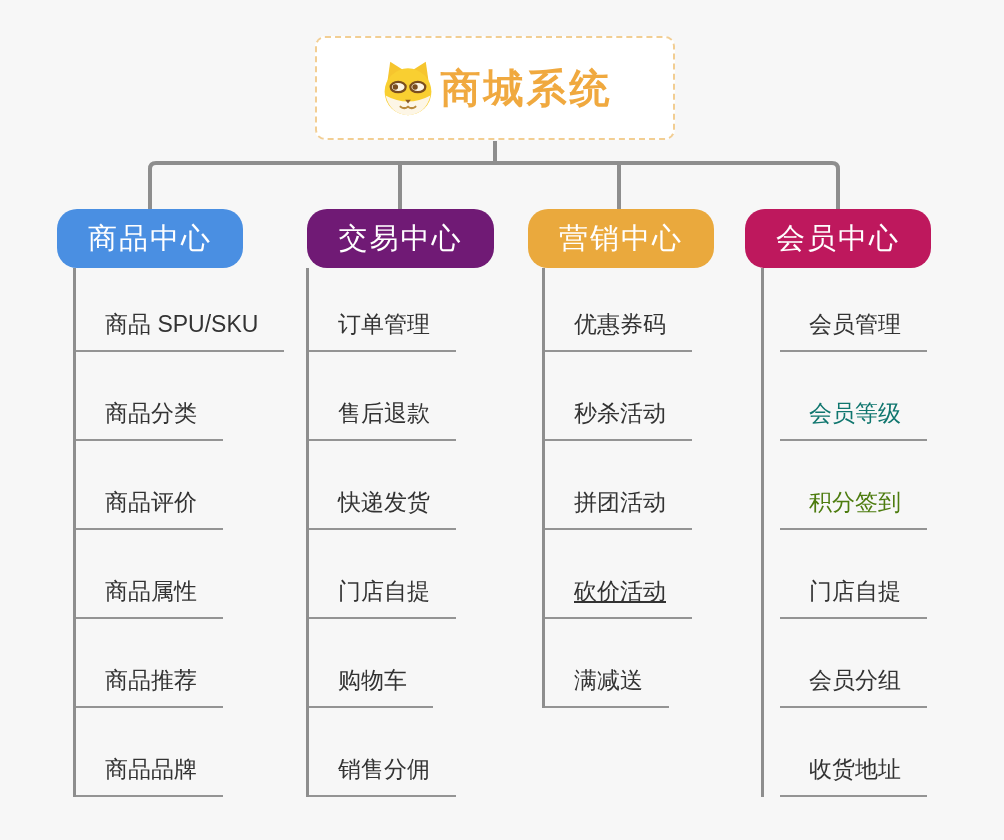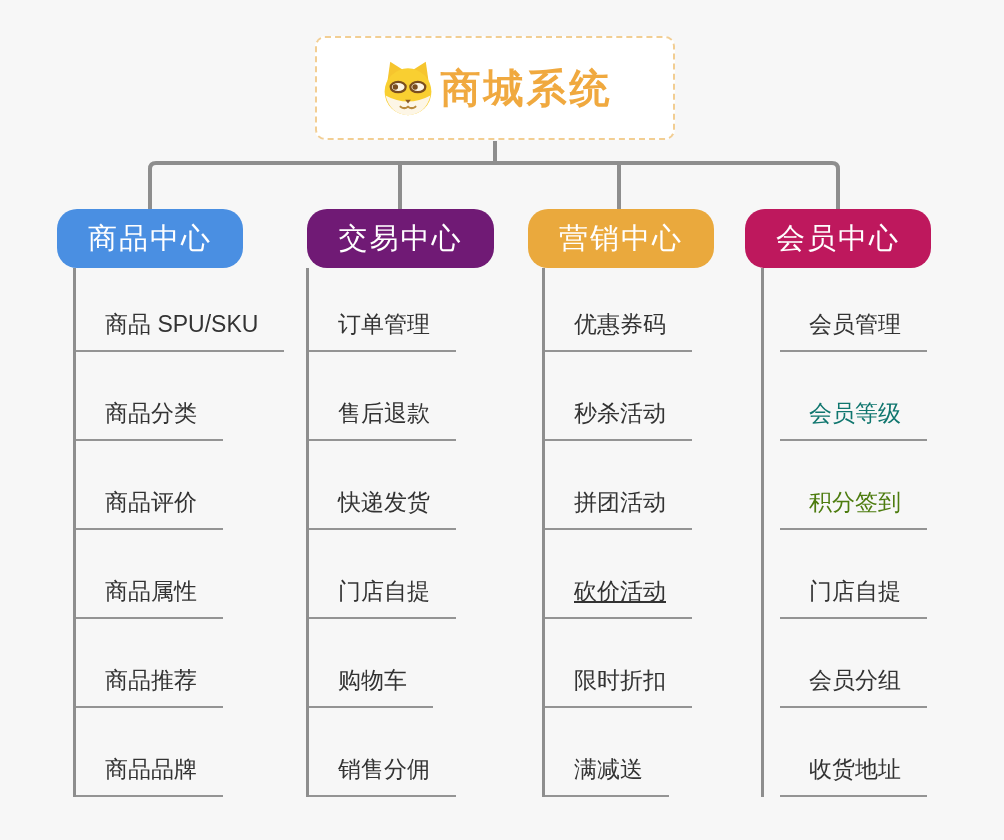--- a/index.html
+++ b/index.html
@@ -158,23 +158,20 @@
         <div class="leaf">
           <span class="leaf-label" style="border-bottom-color: rgb(148, 148, 148); color: rgb(51, 51, 51);">秒杀活动</span>
         </div>
         <div class="leaf">
           <span class="leaf-label" style="border-bottom-color: rgb(148, 148, 148); color: rgb(51, 51, 51);">拼团活动</span>
         </div>
         <div class="leaf">
           <span class="leaf-label" style="border-bottom-color: rgb(148, 148, 148); color: rgb(51, 51, 51); text-decoration: underline;">砍价活动</span>
         </div>
         <div class="leaf">
-          <span class="leaf-label" style="border-bottom-color: rgb(148, 148, 148); color: rgb(51, 51, 51);">限时折扣</span>
-        </div>
-        <div class="leaf">
           <span class="leaf-label" style="border-bottom-color: rgb(148, 148, 148); color: rgb(51, 51, 51);">满减送</span>
         </div>
       </div>
       <div class="branch-box" style="left: 745px; width: 186px; background: #be185d;">会员中心</div>
       <div class="leaves" style="left: 761px; border-left-color: rgb(142, 142, 142); padding-left: 16px;">
         <div class="leaf">
           <span class="leaf-label" style="border-bottom-color: rgb(148, 148, 148); color: rgb(51, 51, 51);">会员管理</span>
         </div>
         <div class="leaf">
           <span class="leaf-label" style="border-bottom-color: rgb(148, 148, 148); color: #0f766e;">会员等级</span>

